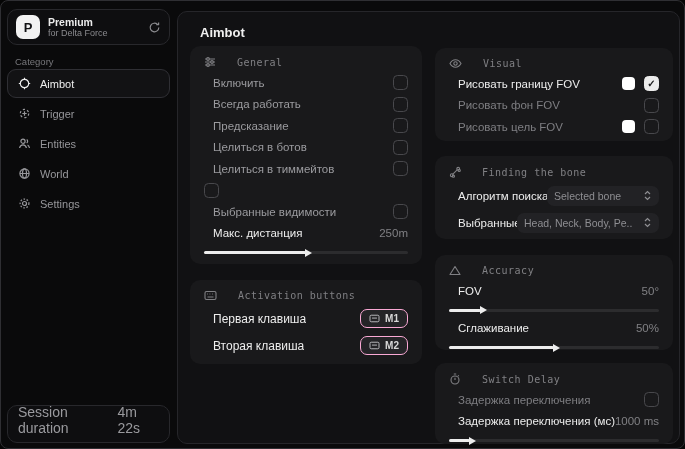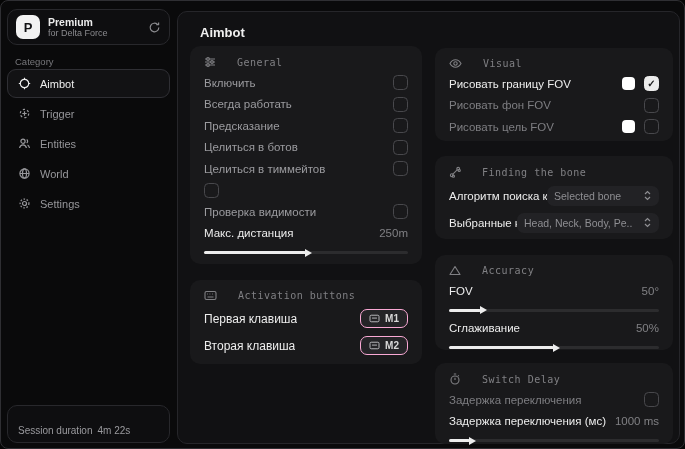--- a/index.html
+++ b/index.html
@@ -34,42 +34,42 @@
     height:29px; display:flex; align-items:center; gap:9px; padding:0 10px;
     color:#97979b; border:1px solid transparent; border-radius:9px; cursor:pointer;
   }
   .nav-item.active { color:#ededed; border-color:#2f2f34; background:#121214; }
   .nav-item .nicon { display:flex; width:13px; }
 
   .session-card {
     position:absolute; left:6px; bottom:5px; width:163px; height:38px;
     border:1px solid #28282c; border-radius:10px; background:#0e0e10;
     display:flex; align-items:flex-end; padding:6px 10px; gap:5px;
-    font-size:10px; color:#9a9a9e;
+    font-size:14px; color:#9a9a9e;
   }
 
   
   .main {
     position:absolute; left:176px; top:10px; width:503px; height:433px;
     background:#111113; border:1px solid #26262a; border-radius:10px;
   }
   .page-title { position:absolute; left:22px; top:13px; font-size:13px; font-weight:bold; color:#f0f0f0; }
 
   .card {
     position:absolute; background:#19191b; border-radius:10px; padding:10px 14px;
   }
   .card-header {
     display:flex; align-items:center; gap:21px;
     font-family:"DejaVu Sans Mono", monospace; font-size:10px; color:#808084; letter-spacing:.5px;
     margin-bottom:4px;
   }
   .card-header .hicon { display:flex; }
 
   .row { display:flex; align-items:center; justify-content:space-between; height:21.5px; }
-  .row-label { color:#9b9b9f; font-size:11.5px; white-space:nowrap; overflow:hidden; }
+  .row-label { color:#9b9b9f; font-size:11.5px; white-space:nowrap; overflow:hidden;margin-left:9px; }
   .row-label.strong { color:#ededed; font-weight:normal; }
   .row-label.dim { color:#7e7e82; }
   .row-value { color:#808084; font-size:11.5px; flex:0 0 auto; }
 
   .checkbox {
     width:15px; height:15px; border:1.5px solid #48484c; border-radius:4.5px;
     background:transparent; flex:0 0 auto; cursor:pointer;
     display:flex; align-items:center; justify-content:center;
   }
   .checkbox.on { background:#ececec; border-color:#ececec; }
@@ -222,21 +222,21 @@
         <span class="checkbox"></span>
       </div>
       <div class="row">
         <span class="row-label">Целиться в тиммейтов</span>
         <span class="checkbox"></span>
       </div>
       <div class="row">
         <span class="checkbox"></span>
       </div>
       <div class="row">
-        <span class="row-label">Проверка видимости</span>
+        <span class="row-label">Выбранные видимости</span>
         <span class="checkbox"></span>
       </div>
       <div class="row">
         <span class="row-label strong">Макс. дистанция</span>
         <span class="row-value">250m</span>
       </div>
       <div class="slider">
         <div class="fill" style="width: 50%;"></div>
       </div>
     </div>

